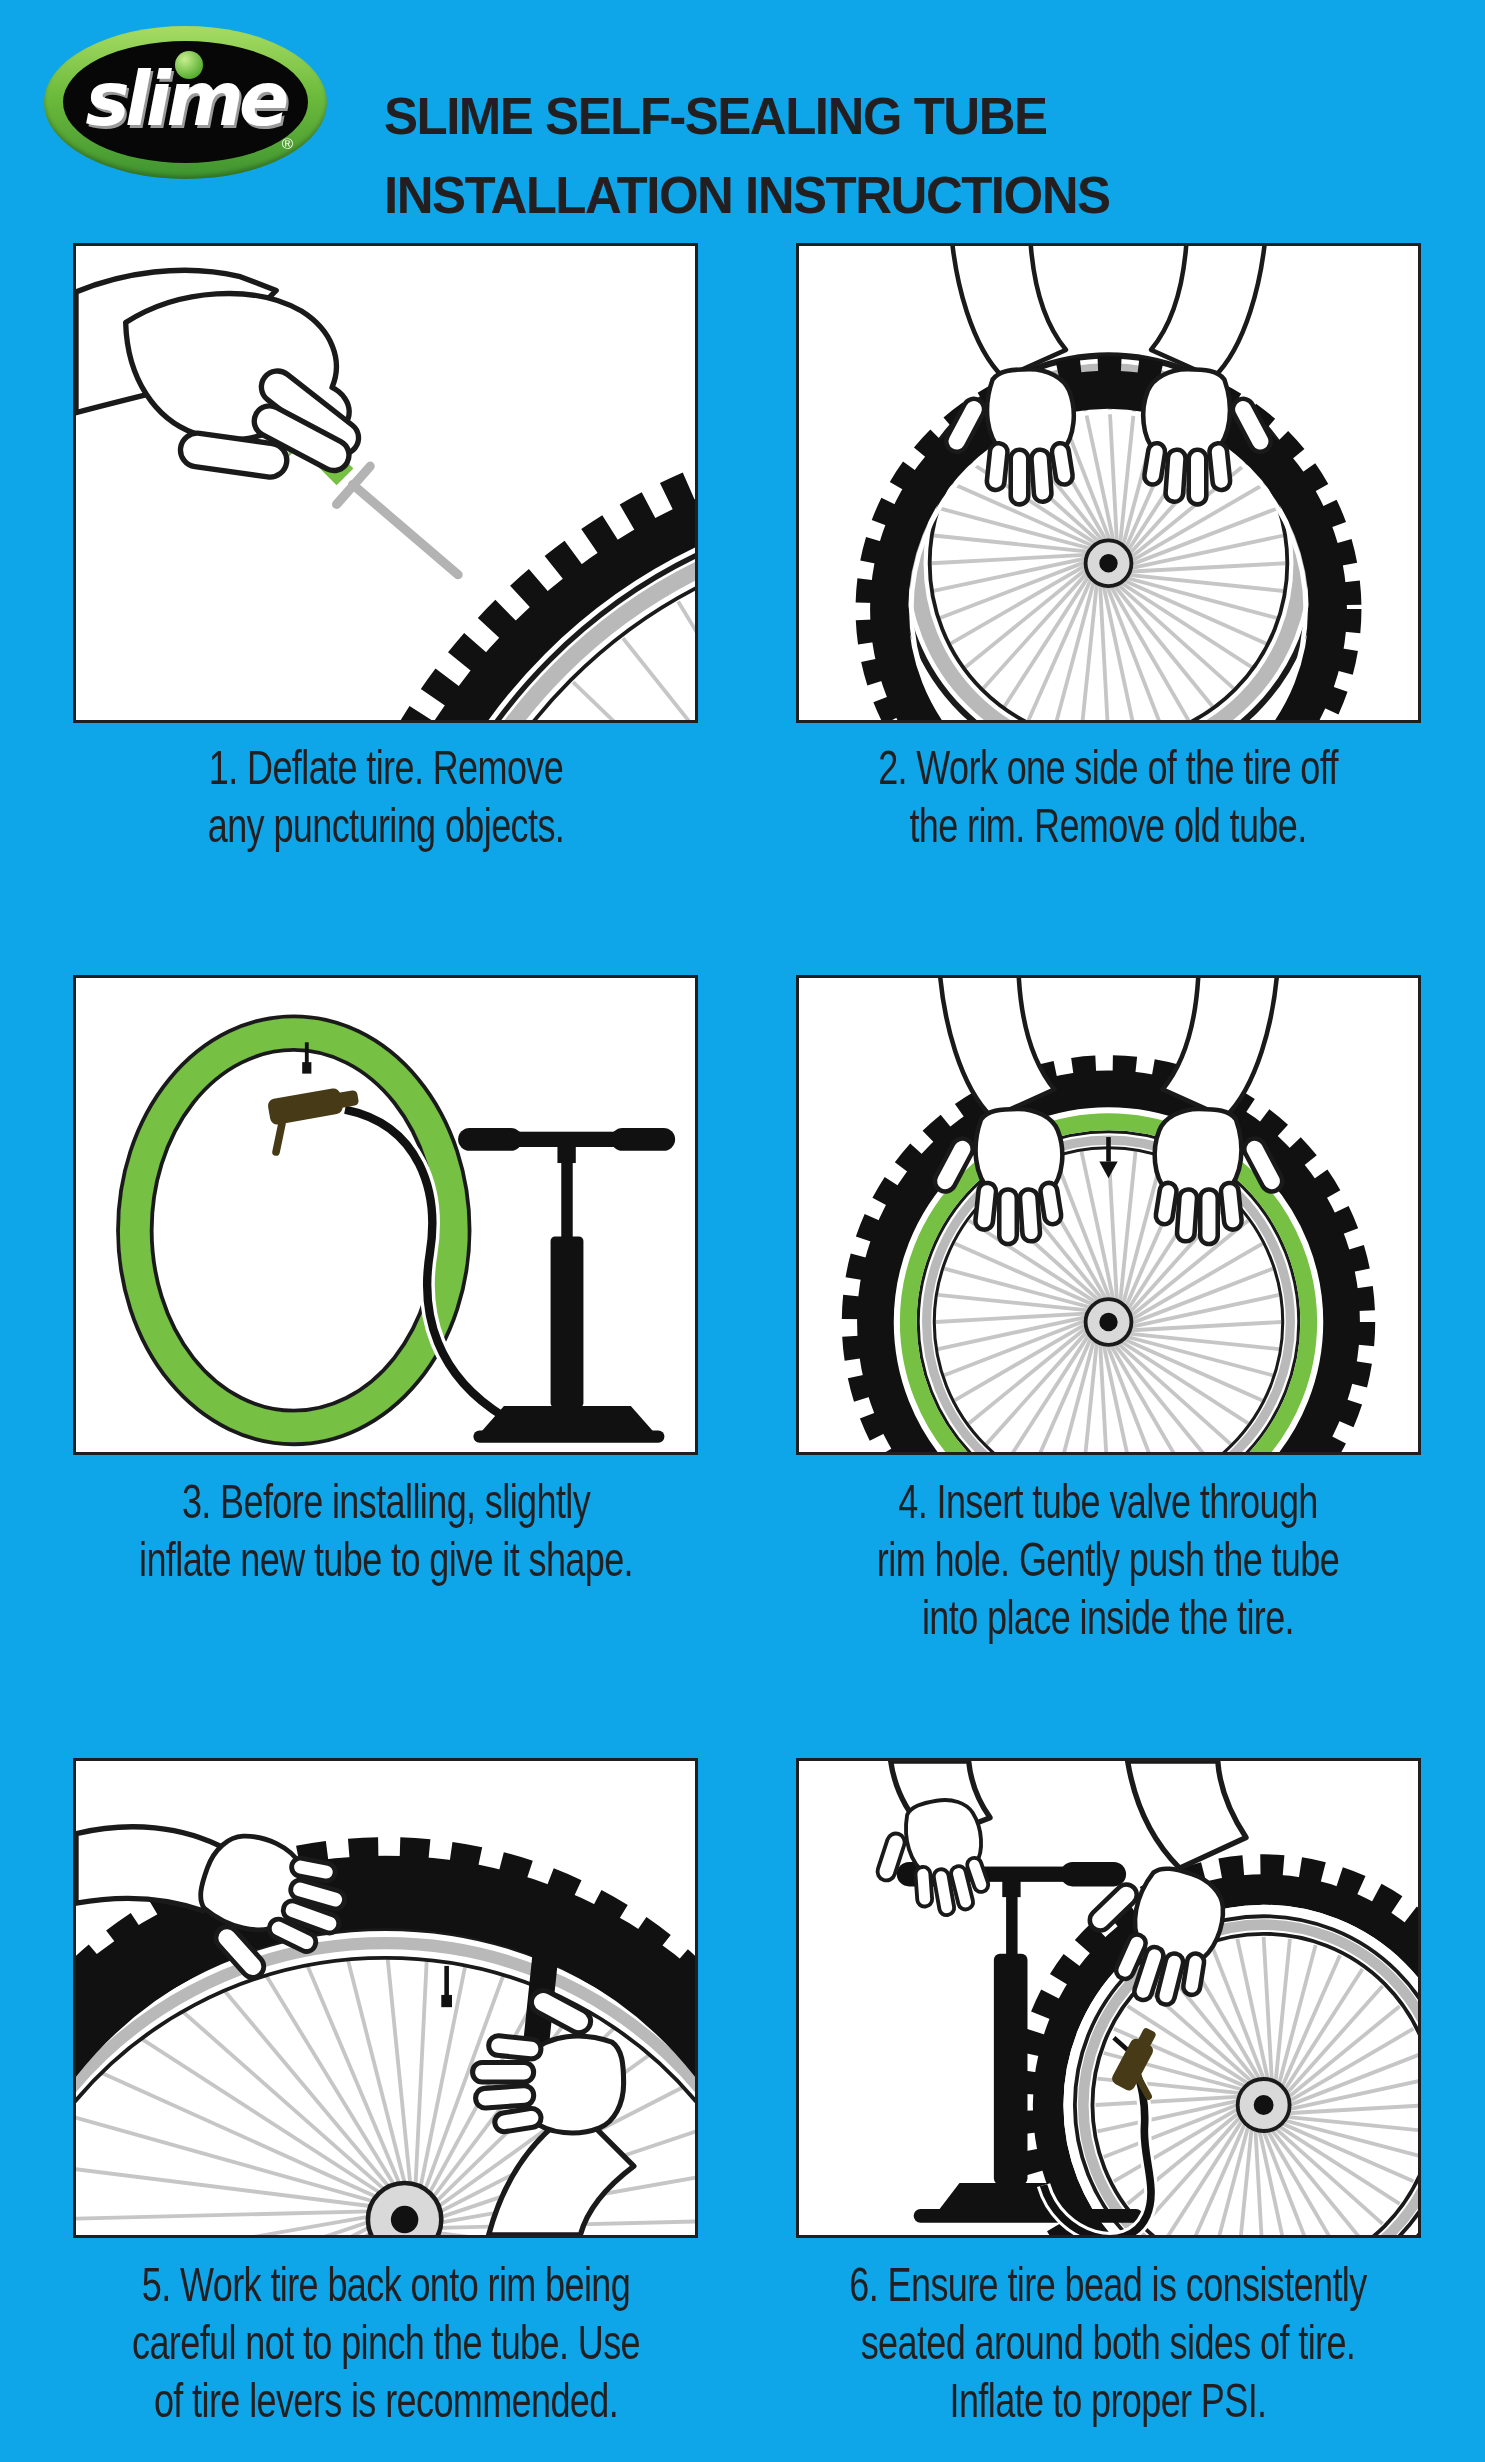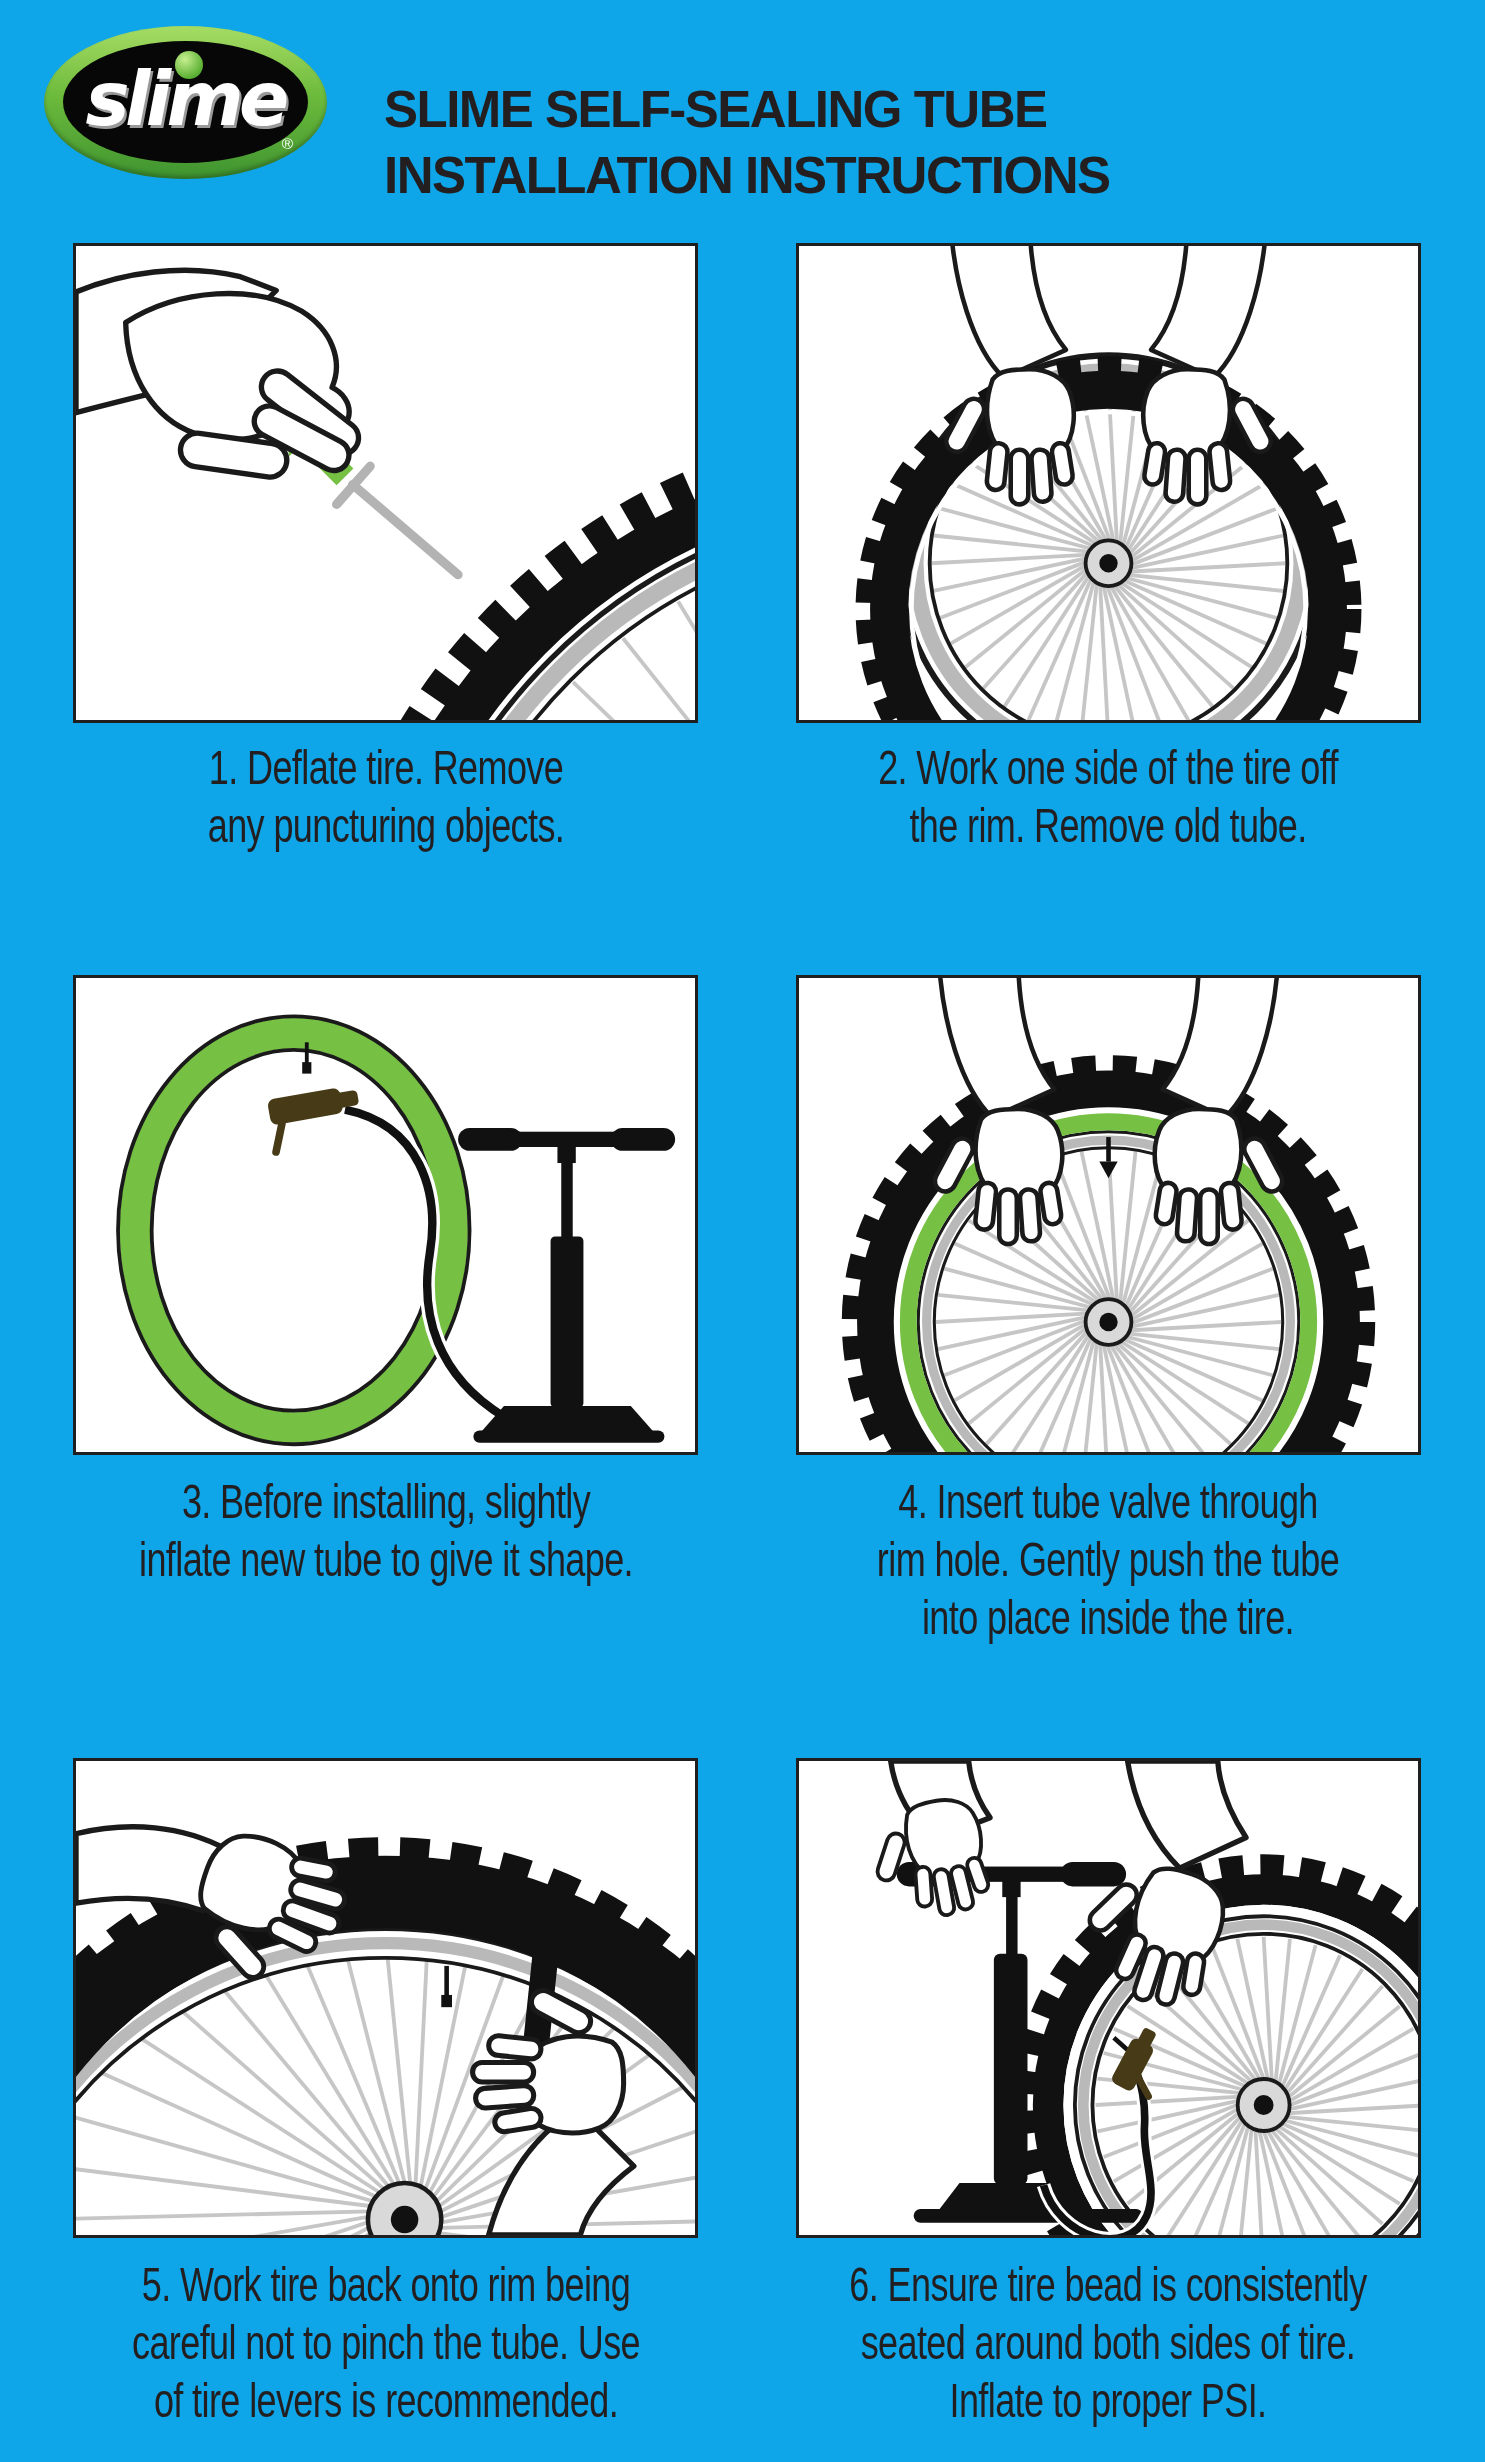--- a/index.html
+++ b/index.html
@@ -10,21 +10,21 @@
         background:linear-gradient(180deg,#a6dc64 0%,#6dbb3c 45%,#3f9430 100%);
         box-shadow:inset 0 -3.1px 4.6px rgba(0,0,0,.25);}
   .logo-inner{position:absolute;left:18.5px;top:15.4px;width:245px;height:122px;border-radius:50%;
         background:#070707;display:flex;align-items:center;justify-content:center;}
   .logo-text{font-family:"DejaVu Sans",sans-serif;font-style:italic;font-weight:bold;
         font-size:74px;color:#ffffff;letter-spacing:-4.6px;line-height:1;
         text-shadow:2.3px 3.1px 0 #9a9a9a;transform:translateY(-3.1px);}
   .logo-dot{position:absolute;left:131px;top:25px;width:28px;height:28px;border-radius:50%;
         background:radial-gradient(circle at 35% 30%,#c6ef8f,#5cb034 70%,#3d8f28);}
   .logo-reg{position:absolute;right:34px;bottom:26px;color:#ffffff;font-size:15.4px;}
-  .title{position:absolute;left:384px;top:43px;font-weight:bold;font-size:51px;line-height:66px;
+  .title{position:absolute;left:384px;top:43px;font-weight:bold;font-size:51px;line-height:79px;
         letter-spacing:-1.5px;white-space:pre-line;color:#231f20;}
   
   .frame{position:absolute;width:619px;height:474px;border:3.1px solid #1f1f1f;background:#ffffff;}
   .frame svg{display:block;width:100%;height:100%;}
   .caption{position:absolute;width:906px;text-align:center;font-size:48px;line-height:58px;
         letter-spacing:-0.8px;white-space:pre-line;transform:scaleX(0.75);transform-origin:50% 0;
         color:#231f20;}
   .f1{left:73px;top:243px;}  .f2{left:796px;top:243px;}
   .f3{left:73px;top:975px;} .f4{left:796px;top:975px;}
   .f5{left:73px;top:1758px;} .f6{left:796px;top:1758px;}

